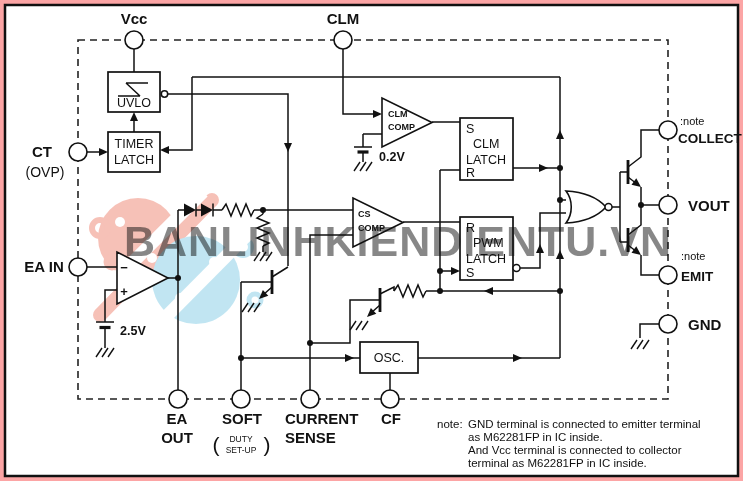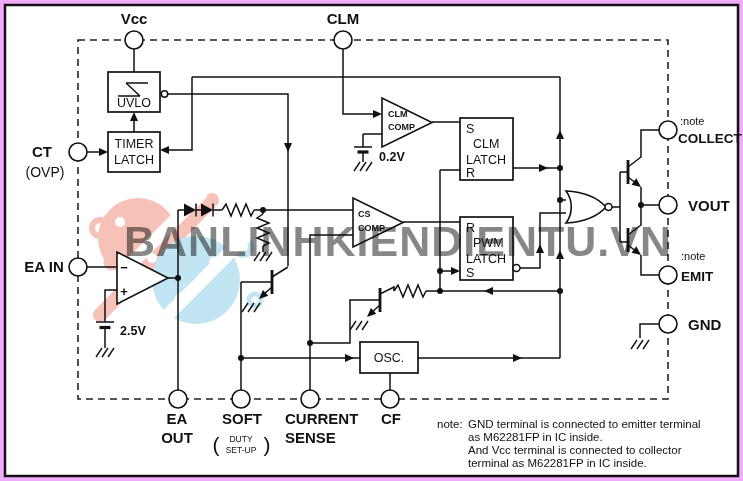--- a/index.html
+++ b/index.html
@@ -1,16 +1,16 @@
 <!DOCTYPE html>
 <html><head>
 <meta charset="utf-8">
 <style>
   html,body{margin:0;padding:0;background:#fff;}
-  .stage{position:relative;width:743px;height:481px;background:#f0abfc;overflow:hidden;}
+  .stage{position:relative;width:743px;height:481px;background:#fca5a5;overflow:hidden;}
   svg{display:block;}
   svg text{font-family:"Liberation Sans","DejaVu Sans",sans-serif;fill:#111;}
   .t15{font-size:15px;font-weight:600;}
   .t14{font-size:14px;font-weight:400;}
   .t13{font-size:13.5px;font-weight:600;}
   .t12{font-size:12.5px;font-weight:400;}
   .t11{font-size:11px;font-weight:400;}
   .t9{font-size:9px;font-weight:600;}
   .t8{font-size:8.5px;font-weight:400;}
   .tnote{font-size:11.5px;font-weight:400;}

